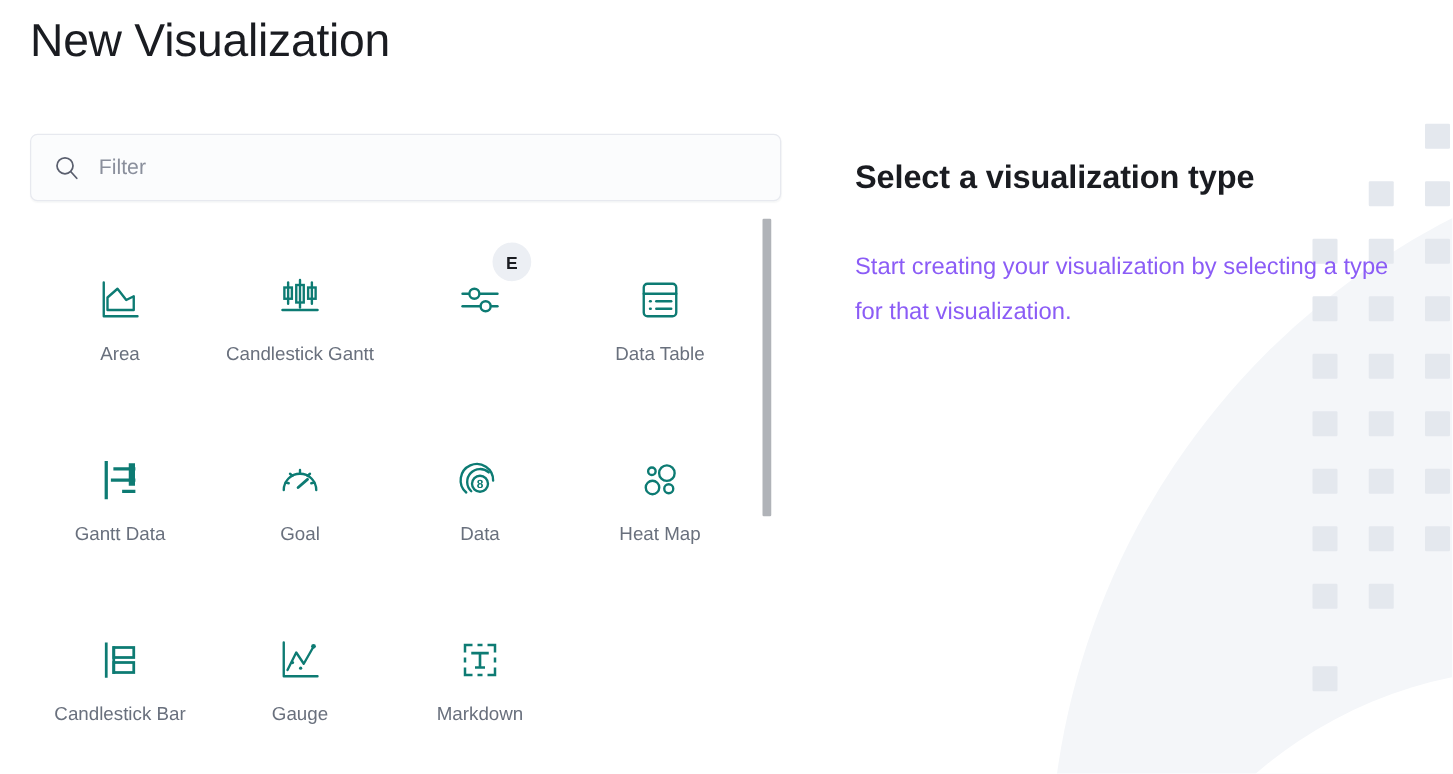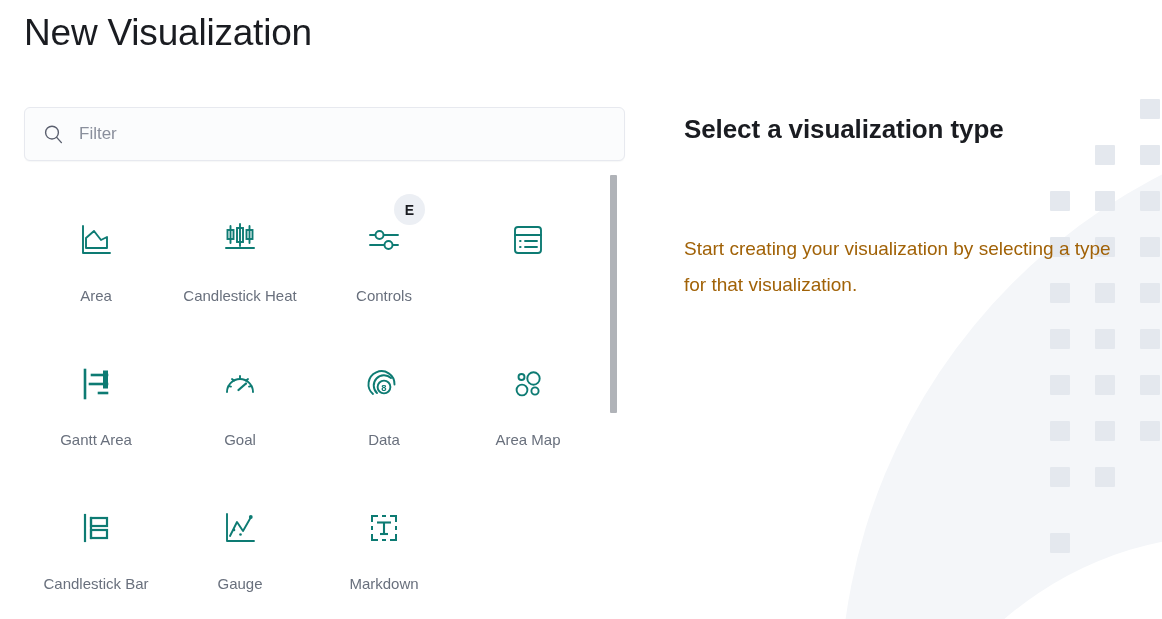--- a/index.html
+++ b/index.html
@@ -59,21 +59,21 @@
     position: relative;
     width: 144px; height: 144px;
     display: flex; flex-direction: column;
     align-items: center; justify-content: flex-start;
     padding-top: 28px;
     background: transparent; border: 0; cursor: pointer;
     font-family: "Liberation Sans", sans-serif;
   }
   .viz-icon { width: 40px; height: 40px; color: #0d7b73; display: flex; align-items: center; justify-content: center; }
   .viz-label {
-    margin-top: 24px; width: 132px; text-align: center;
+    margin-top: 12px; width: 132px; text-align: center;
     font-size: 15px; line-height: 24px; color: #69707d; font-weight: 400;
   }
   .badge-e {
     position: absolute; top: 2px; left: 82px;
     width: 31px; height: 31px; border-radius: 50%;
     background: #eceff4; color: #1a1c21;
     font-size: 14px; font-weight: 700;
     display: flex; align-items: center; justify-content: center;
   }
 
@@ -82,29 +82,29 @@
     position: absolute; left: 610px; top: 172px;
     width: 7px; height: 447px; background: transparent; z-index: 3;
   }
   .scrollbar-thumb {
     position: absolute; left: 0; top: 3px;
     width: 7px; height: 238px;
     background: #b0b3b8; border-radius: 1px;
   }
 
   
-  .right-pane { position: absolute; left: 684px; top: 4px; width: 478px; height: 556px; z-index: 2; }
+  .right-pane { position: absolute; left: 684px; top: 16px; width: 478px; height: 556px; z-index: 2; }
   .right-title {
     position: absolute; left: 0; top: 110px;
     font-size: 26px; font-weight: 700; color: #1a1c21;
     letter-spacing: -0.1px; white-space: nowrap;
   }
   .right-body {
     position: absolute; left: 0; top: 180px; width: 430px;
-    font-size: 19px; line-height: 36px; color: #a16207; font-weight: 400; margin-top: 47px;
+    font-size: 19px; line-height: 36px; color: #8b5cf6; font-weight: 400;
   }
 </style>
 </head>
 <body>
 
 <div id="root">
 
   <div class="deco">
     <svg width="1162" height="619" viewBox="0 0 1162 619">
 
@@ -182,63 +182,63 @@
             <svg width="38" height="38" viewBox="0 0 38 38" fill="none" stroke="currentColor" stroke-width="1.9" stroke-linecap="round">
               <line x1="9.5" y1="5" x2="9.5" y2="22"></line>
               <rect x="6.5" y="9" width="6" height="9"></rect>
               <line x1="19" y1="3" x2="19" y2="25"></line>
               <rect x="16" y="7" width="6" height="14"></rect>
               <line x1="28.5" y1="5" x2="28.5" y2="22"></line>
               <rect x="25.5" y="9" width="6" height="9"></rect>
               <line x1="5" y1="27" x2="33" y2="27" stroke-width="2"></line>
             </svg>
           </span>
-          <span class="viz-label">Candlestick Heat</span>
+          <span class="viz-label">Candlestick Gantt</span>
         </button>
 
         <button class="viz-card">
           <span class="badge-e">E</span>
           <span class="viz-icon">
             <svg width="38" height="38" viewBox="0 0 38 38" fill="none" stroke="currentColor" stroke-width="1.9" stroke-linecap="round">
               <line x1="5" y1="14" x2="10" y2="14"></line>
               <circle cx="14.5" cy="14" r="4"></circle>
               <line x1="19" y1="14" x2="33" y2="14"></line>
               <line x1="5" y1="24" x2="19" y2="24"></line>
               <circle cx="23.5" cy="24" r="4"></circle>
               <line x1="28" y1="24" x2="33" y2="24"></line>
             </svg>
           </span>
-          <span class="viz-label">Controls</span>
         </button>
 
 
         <button class="viz-card">
           <span class="viz-icon">
             <svg width="38" height="38" viewBox="0 0 38 38" fill="none" stroke="currentColor" stroke-width="1.9" stroke-linecap="round" stroke-linejoin="round">
               <rect x="6" y="6" width="26" height="26" rx="3"></rect>
               <line x1="6" y1="14" x2="32" y2="14"></line>
               <line x1="16" y1="20" x2="28" y2="20"></line>
               <line x1="16" y1="26" x2="28" y2="26"></line>
               <line x1="11" y1="20" x2="11.6" y2="20"></line>
               <line x1="11" y1="26" x2="11.6" y2="26"></line>
             </svg>
           </span>
+          <span class="viz-label">Data Table</span>
         </button>
 
         <button class="viz-card">
           <span class="viz-icon">
             <svg width="38" height="38" viewBox="0 0 38 38" fill="none" stroke="currentColor" stroke-width="2.6" stroke-linecap="square">
               <line x1="8" y1="5" x2="8" y2="33"></line>
               <line x1="15" y1="10" x2="30" y2="10"></line>
               <line x1="13" y1="19" x2="30" y2="19"></line>
               <line x1="22" y1="28" x2="30" y2="28"></line>
               <line x1="28.5" y1="8" x2="28.5" y2="21" stroke-width="5"></line>
             </svg>
           </span>
-          <span class="viz-label">Gantt Area</span>
+          <span class="viz-label">Gantt Data</span>
         </button>
 
         <button class="viz-card">
           <span class="viz-icon">
             <svg width="38" height="38" viewBox="0 0 38 38" fill="none" stroke="currentColor" stroke-width="1.9" stroke-linecap="round">
               <path d="M6 27 A13 13 0 1 1 32 27"></path>
               <line x1="7.5" y1="21" x2="10" y2="21.6"></line>
               <line x1="11" y1="14" x2="13" y2="15.6"></line>
               <line x1="19" y1="11" x2="19" y2="13.4"></line>
               <line x1="27" y1="14" x2="25" y2="15.6"></line>
@@ -263,21 +263,21 @@
 
         <button class="viz-card">
           <span class="viz-icon">
             <svg width="38" height="38" viewBox="0 0 38 38" fill="none" stroke="currentColor" stroke-width="1.9">
               <circle cx="12.5" cy="12" r="3"></circle>
               <circle cx="24.5" cy="13.5" r="6.2"></circle>
               <circle cx="13" cy="25" r="5.4"></circle>
               <circle cx="26" cy="26" r="3.6"></circle>
             </svg>
           </span>
-          <span class="viz-label">Area Map</span>
+          <span class="viz-label">Heat Map</span>
         </button>
 
         <button class="viz-card">
           <span class="viz-icon">
             <svg width="38" height="38" viewBox="0 0 38 38" fill="none" stroke="currentColor" stroke-width="2.2" stroke-linecap="square">
               <line x1="8" y1="6" x2="8" y2="32"></line>
               <rect x="14" y="9" width="16" height="8"></rect>
               <rect x="14" y="21" width="16" height="8"></rect>
               <line x1="14" y1="9" x2="14" y2="29"></line>
             </svg>

